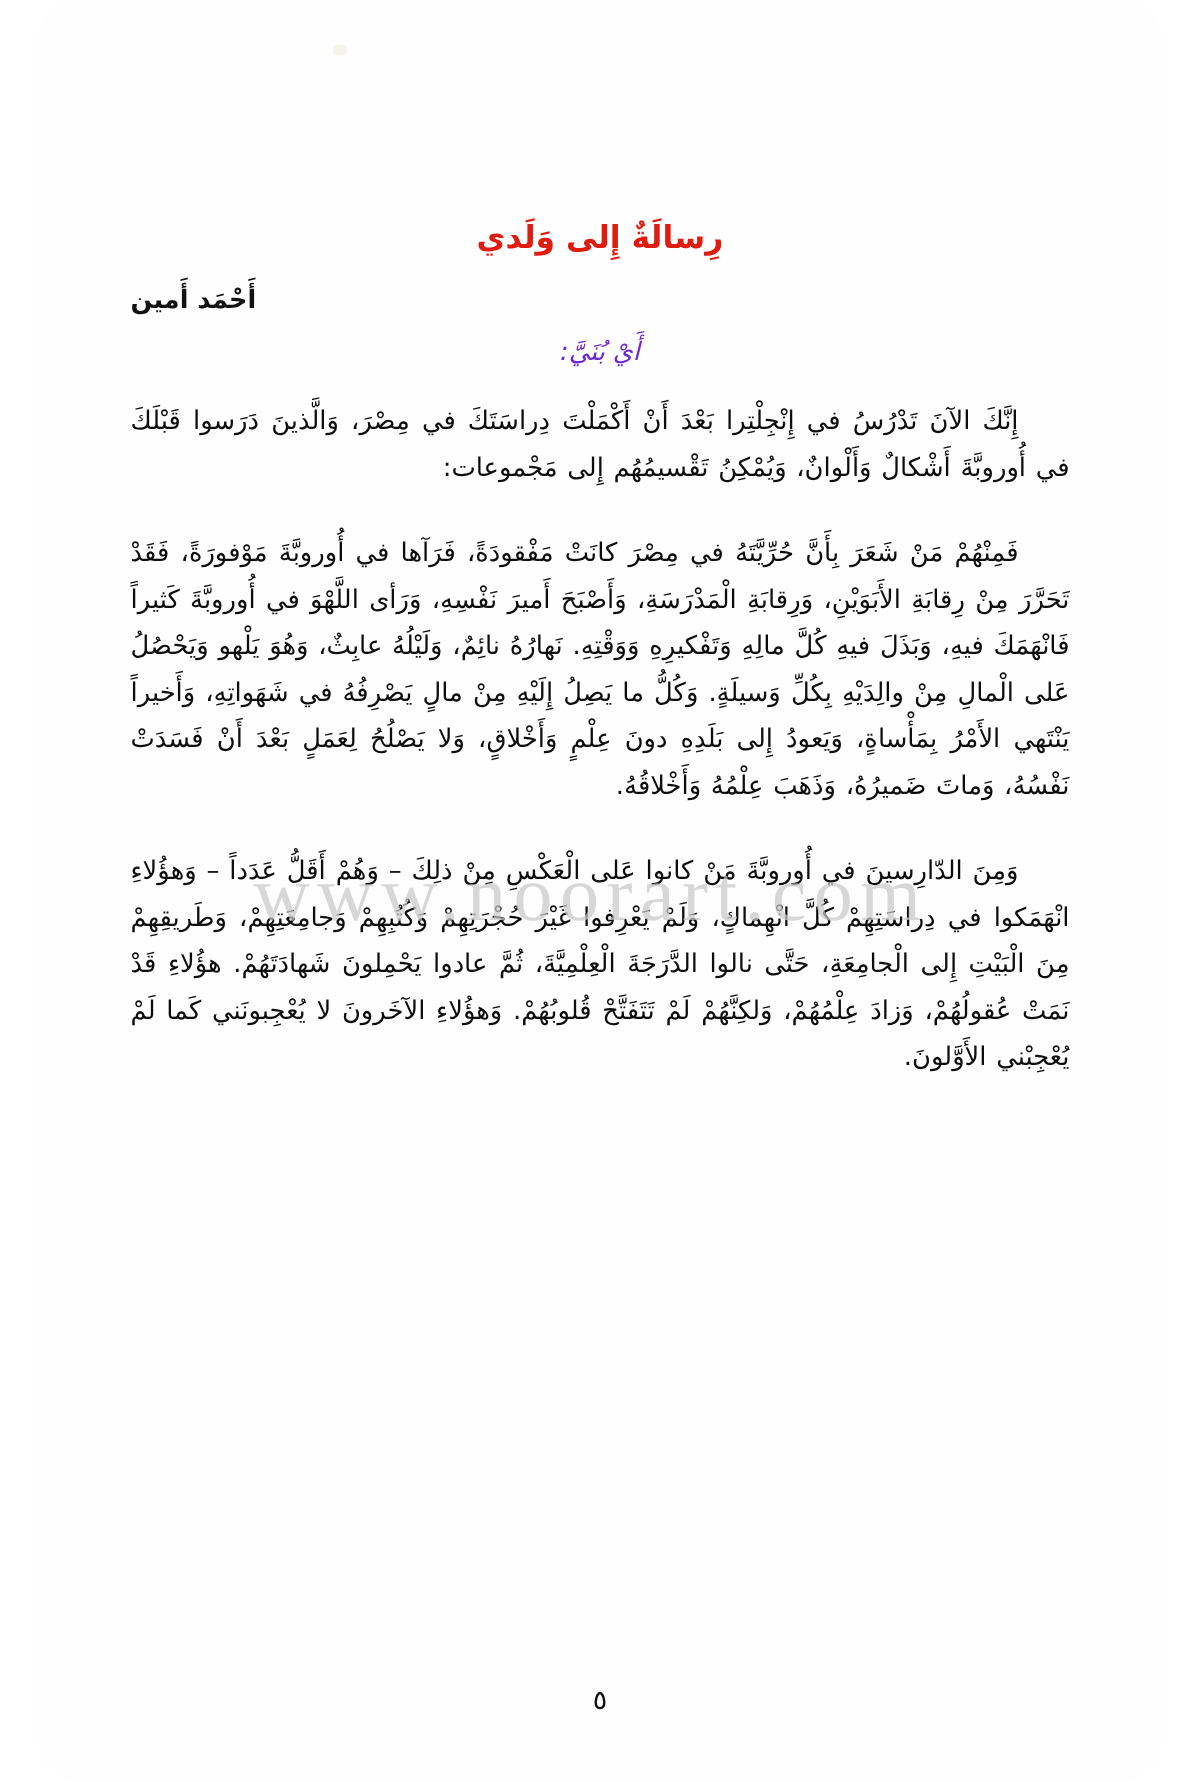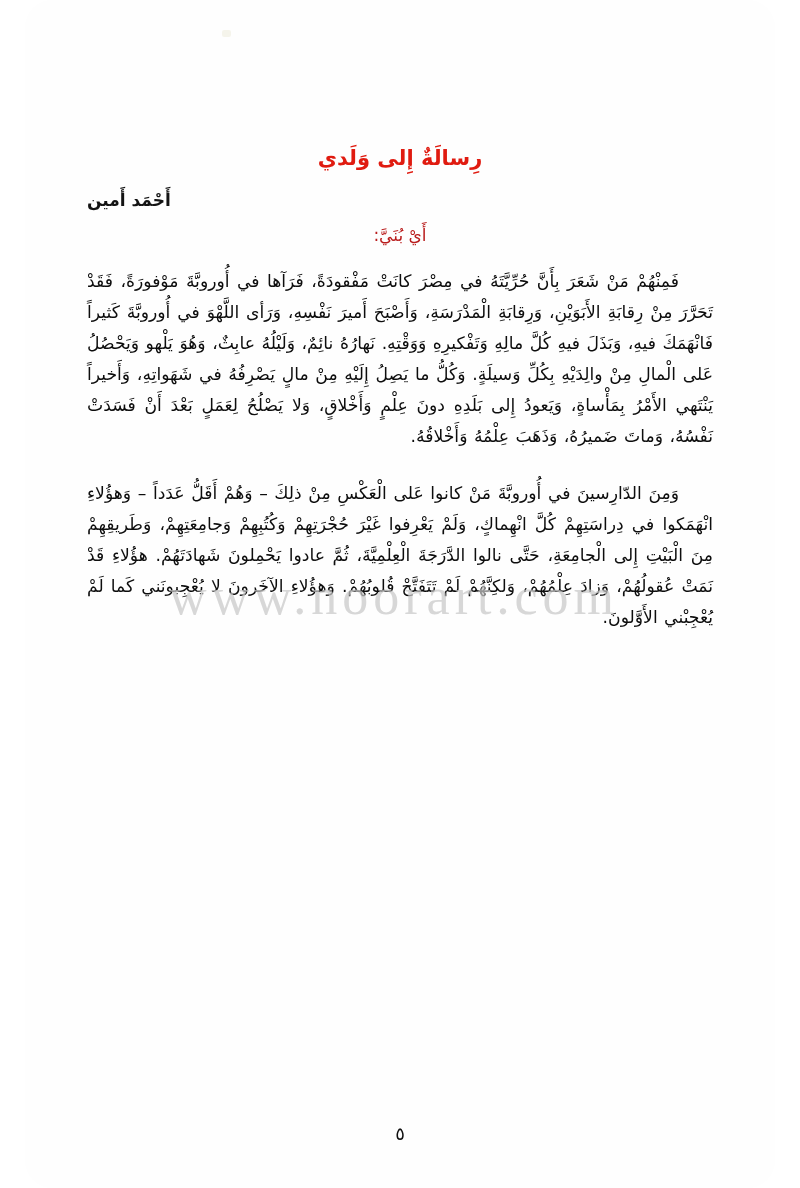--- a/index.html
+++ b/index.html
@@ -65,23 +65,24 @@
     line-height: 1.3;
     font-weight: bold;
   }
 
   .salutation {
     position: absolute;
     top: 224px;
     left: 0;
     right: 0;
     text-align: center;
-    color: #b91c1c;
+    color: #6d28d9;
     font-size: 17px;
     line-height: 1.3;
+    font-style: italic;
   }
 
   .body-block {
     position: absolute;
     top: 266px;
     left: 0;
     right: 0;
   }
 
   p.para {
@@ -138,20 +139,21 @@
 
   <div class="content">
 
     <h1 class="title">رِسالَةٌ إِلى وَلَدي</h1>
 
     <div class="author">أَحْمَد أَمين</div>
 
     <div class="salutation">أَيْ بُنَيَّ:</div>
 
     <div class="body-block">
+      <p class="para">إِنَّكَ الآنَ تَدْرُسُ في إِنْجِلْتِرا بَعْدَ أَنْ أَكْمَلْتَ دِراسَتَكَ في مِصْرَ، وَالَّذينَ دَرَسوا قَبْلَكَ في أُوروبَّةَ أَشْكالٌ وَأَلْوانٌ، وَيُمْكِنُ تَقْسيمُهُم إِلى مَجْموعات:</p>
       <p class="para">فَمِنْهُمْ مَنْ شَعَرَ بِأَنَّ حُرِّيَّتَهُ في مِصْرَ كانَتْ مَفْقودَةً، فَرَآها في أُوروبَّةَ مَوْفورَةً، فَقَدْ تَحَرَّرَ مِنْ رِقابَةِ الأَبَوَيْنِ، وَرِقابَةِ الْمَدْرَسَةِ، وَأَصْبَحَ أَميرَ نَفْسِهِ، وَرَأى اللَّهْوَ في أُوروبَّةَ كَثيراً فَانْهَمَكَ فيهِ، وَبَذَلَ فيهِ كُلَّ مالِهِ وَتَفْكيرِهِ وَوَقْتِهِ. نَهارُهُ نائِمٌ، وَلَيْلُهُ عابِثٌ، وَهُوَ يَلْهو وَيَحْصُلُ عَلى الْمالِ مِنْ والِدَيْهِ بِكُلِّ وَسيلَةٍ. وَكُلُّ ما يَصِلُ إِلَيْهِ مِنْ مالٍ يَصْرِفُهُ في شَهَواتِهِ، وَأَخيراً يَنْتَهي الأَمْرُ بِمَأْساةٍ، وَيَعودُ إِلى بَلَدِهِ دونَ عِلْمٍ وَأَخْلاقٍ، وَلا يَصْلُحُ لِعَمَلٍ بَعْدَ أَنْ فَسَدَتْ نَفْسُهُ، وَماتَ ضَميرُهُ، وَذَهَبَ عِلْمُهُ وَأَخْلاقُهُ.</p>
       <p class="para">وَمِنَ الدّارِسينَ في أُوروبَّةَ مَنْ كانوا عَلى الْعَكْسِ مِنْ ذلِكَ – وَهُمْ أَقَلُّ عَدَداً – وَهؤُلاءِ انْهَمَكوا في دِراسَتِهِمْ كُلَّ انْهِماكٍ، وَلَمْ يَعْرِفوا غَيْرَ حُجْرَتِهِمْ وَكُتُبِهِمْ وَجامِعَتِهِمْ، وَطَريقِهِمْ مِنَ الْبَيْتِ إِلى الْجامِعَةِ، حَتَّى نالوا الدَّرَجَةَ الْعِلْمِيَّةَ، ثُمَّ عادوا يَحْمِلونَ شَهادَتَهُمْ. هؤُلاءِ قَدْ نَمَتْ عُقولُهُمْ، وَزادَ عِلْمُهُمْ، وَلكِنَّهُمْ لَمْ تَتَفَتَّحْ قُلوبُهُمْ. وَهؤُلاءِ الآخَرونَ لا يُعْجِبونَني كَما لَمْ يُعْجِبْني الأَوَّلونَ.</p>
     </div>
 
   </div>
 
   <div class="watermark">
     <span>www.noorart.com</span>
   </div>
 

